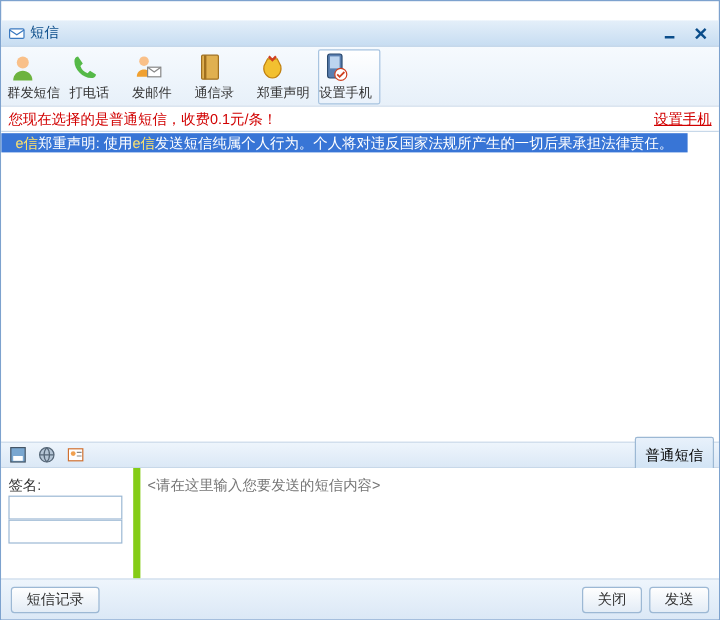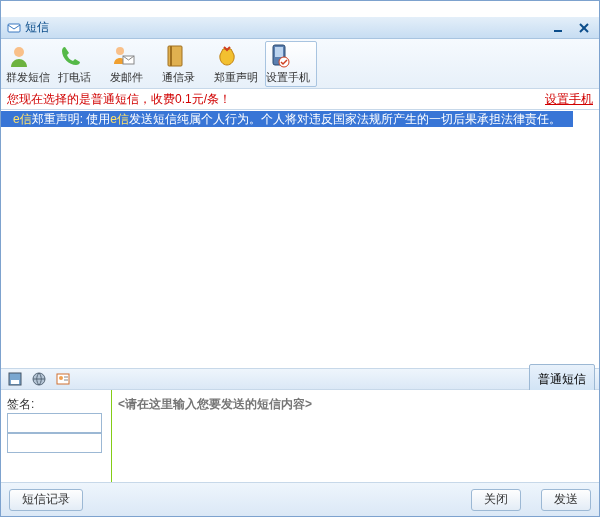--- a/index.html
+++ b/index.html
@@ -26,22 +26,22 @@
 .highlight { background: #3875d6; color: #fff; display: inline; padding: 1px 12px; line-height: 18px; }
 .highlight .elbl { color: #ffe26b; }
 .midbar { height: 22px; background: linear-gradient(#eef5fc,#dbe8f6); border-top: 1px solid #c7d8e9; border-bottom: 1px solid #c7d8e9; display: flex; align-items: center; padding: 0 4px; gap: 4px; }
 .midbar .mbtn { width: 20px; height: 18px; border: 1px solid transparent; display: flex; align-items: center; justify-content: center; cursor: pointer; }
 .midbar .spacer { flex: 1; }
 .midbar .rightbtn { height: 30px; padding: 0 8px; background: linear-gradient(#e8f1fb,#cfe2f4); border: 1px solid #9cb8d4; border-radius: 2px; cursor: pointer; display: flex; align-items: center; }
 .compose { height: 92px; display: flex; background: #fff; }
 .sign-col { width: 110px; padding: 6px; display: flex; flex-direction: column; gap: 0; }
 .sign-col .slabel { color: #333; }
 .sign-col input { height: 20px; border: 1px solid #9cb8d4; width: 95px; }
-.compose textarea { flex: 1; border: none; border-left: 1px solid #84cc16; padding: 6px; color: #a16207; resize: none; outline: none; font-weight: bold; }
-.footer { height: 34px; background: linear-gradient(#eef5fc,#dbe8f6); border-top: 1px solid #c7d8e9; display: flex; align-items: center; padding: 0 8px; gap: 20px; }
+.compose textarea { flex: 1; border: none; border-left: 6px solid #84cc16; padding: 6px; color: #a16207; resize: none; outline: none; }
+.footer { height: 34px; background: linear-gradient(#eef5fc,#dbe8f6); border-top: 1px solid #c7d8e9; display: flex; align-items: center; padding: 0 8px; gap: 6px; }
 .footer .spacer { flex: 1; }
 .btn { height: 22px; padding: 0 12px; background: linear-gradient(#fefefe,#e3ecf6); border: 1px solid #9cb8d4; border-radius: 3px; cursor: pointer; display: flex; align-items: center; color: #333; }
 </style>
 </head>
 <body>
 
 <div class="window">
 
   <div class="titlebar">
     <span class="ticon">

